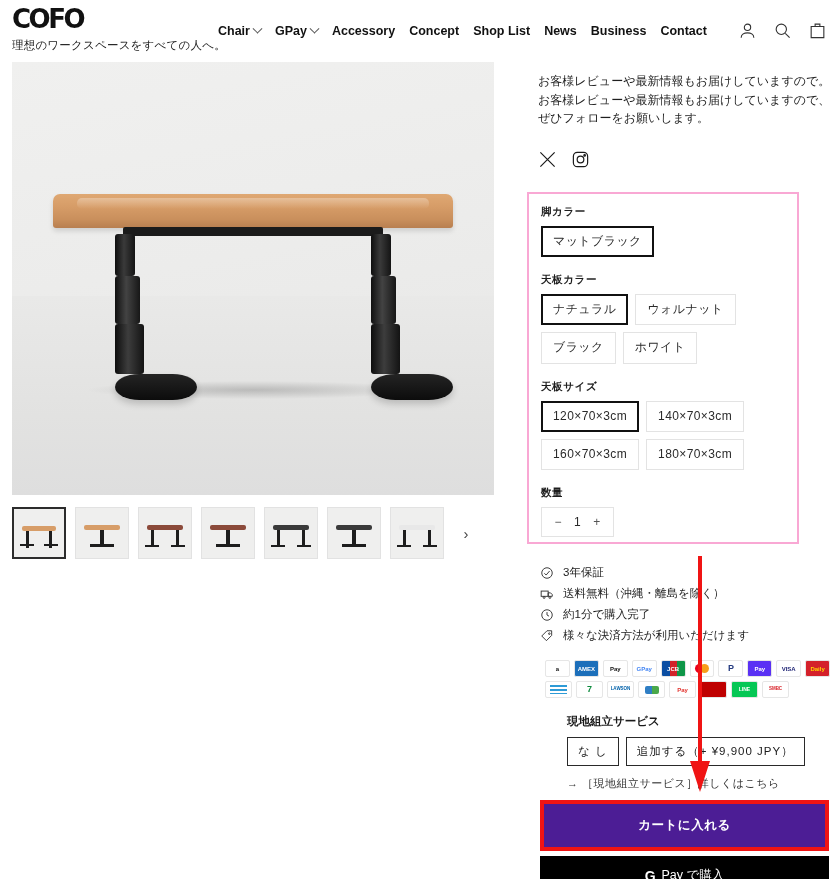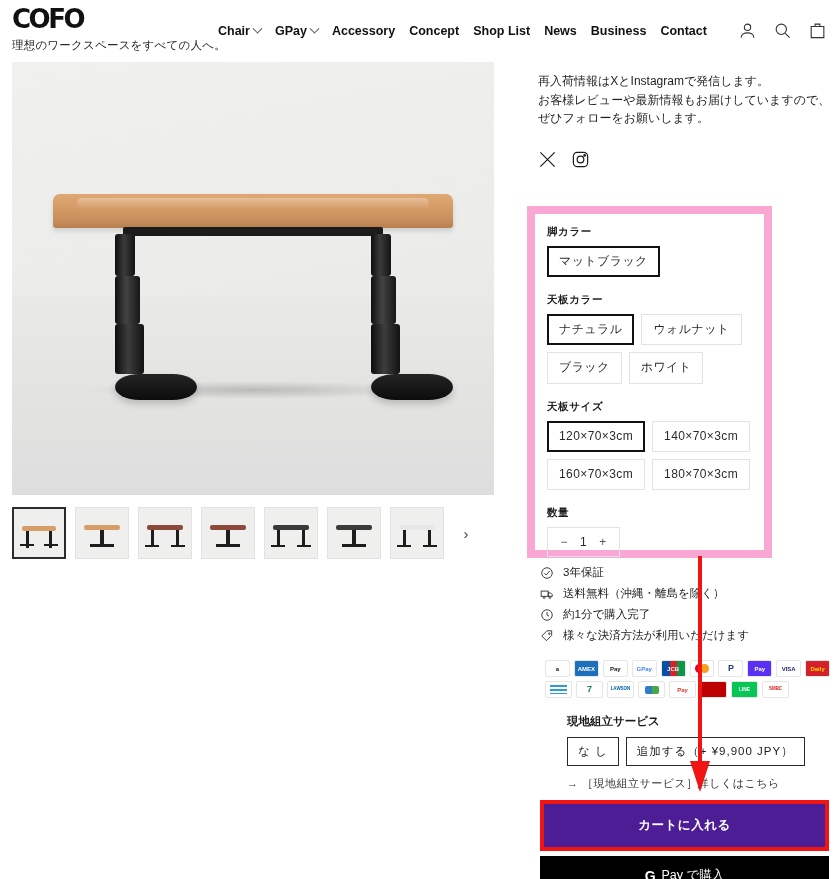--- a/index.html
+++ b/index.html
@@ -108,22 +108,22 @@
 
   
   .rightcol { position: absolute; left: 527px; top: 72px; width: 304px; }
   .notice { font-size: 12px; line-height: 1.55; color: #1f1f1f; padding-left: 11px; }
   .socials { display:flex; gap: 14px; padding-left: 11px; margin-top: 22px; }
   .soc { width: 19px; height: 19px; cursor:pointer; color:#1a1a1a; }
   .soc svg { display:block; width:19px; height:19px; }
 
   
   .optbox {
-    position: absolute; left: 527px; top: 206px; width: 245px; height: 352px;
-    border: 8px solid #f9a8d4; background: #fff;
+    position: absolute; left: 527px; top: 192px; width: 272px; height: 352px;
+    border: 2px solid #f9a8d4; background: #fff;
   }
   .optinner { padding: 11px 12px 0 12px; }
   .opt-label { font-size: 10.5px; font-weight: 700; color: #1d1d1d; letter-spacing: .6px; margin-bottom: 7px; }
   .opt-row { display: flex; flex-wrap: wrap; gap: 7px; margin-bottom: 16px; }
   .chip {
     border: 1px solid #e3e3e3; background:#fff; color:#2a2a2a;
     font-size: 12px; padding: 8px 11px; cursor: pointer; white-space: nowrap;
     letter-spacing: .4px; line-height: 1.1;
   }
   .chip.sel { border: 2px solid #111; font-weight: 400; padding: 7px 10px; }
@@ -299,21 +299,21 @@
           <div class="t-leg r"></div>
         <div class="t-base l"></div>
           <div class="t-base r"></div>
       </div>
       <div class="thumb-next">›</div>
     </div>
   </div>
 
   <div class="rightcol">
     <div class="notice">
-      <div>再入荷情報はXとInstagramで発信します。</div>
+      <div>お客様レビューや最新情報もお届けしていますので。</div>
       <div>お客様レビューや最新情報もお届けしていますので、</div>
       <div>ぜひフォローをお願いします。</div>
     </div>
     <div class="socials">
       <span class="soc">
         <svg viewBox="0 0 24 24" fill="none" stroke="currentColor" stroke-width="1.5">
           <path d="M3 3 21 21M21 3 3 21"></path>
         </svg>
       </span>
       <span class="soc">

